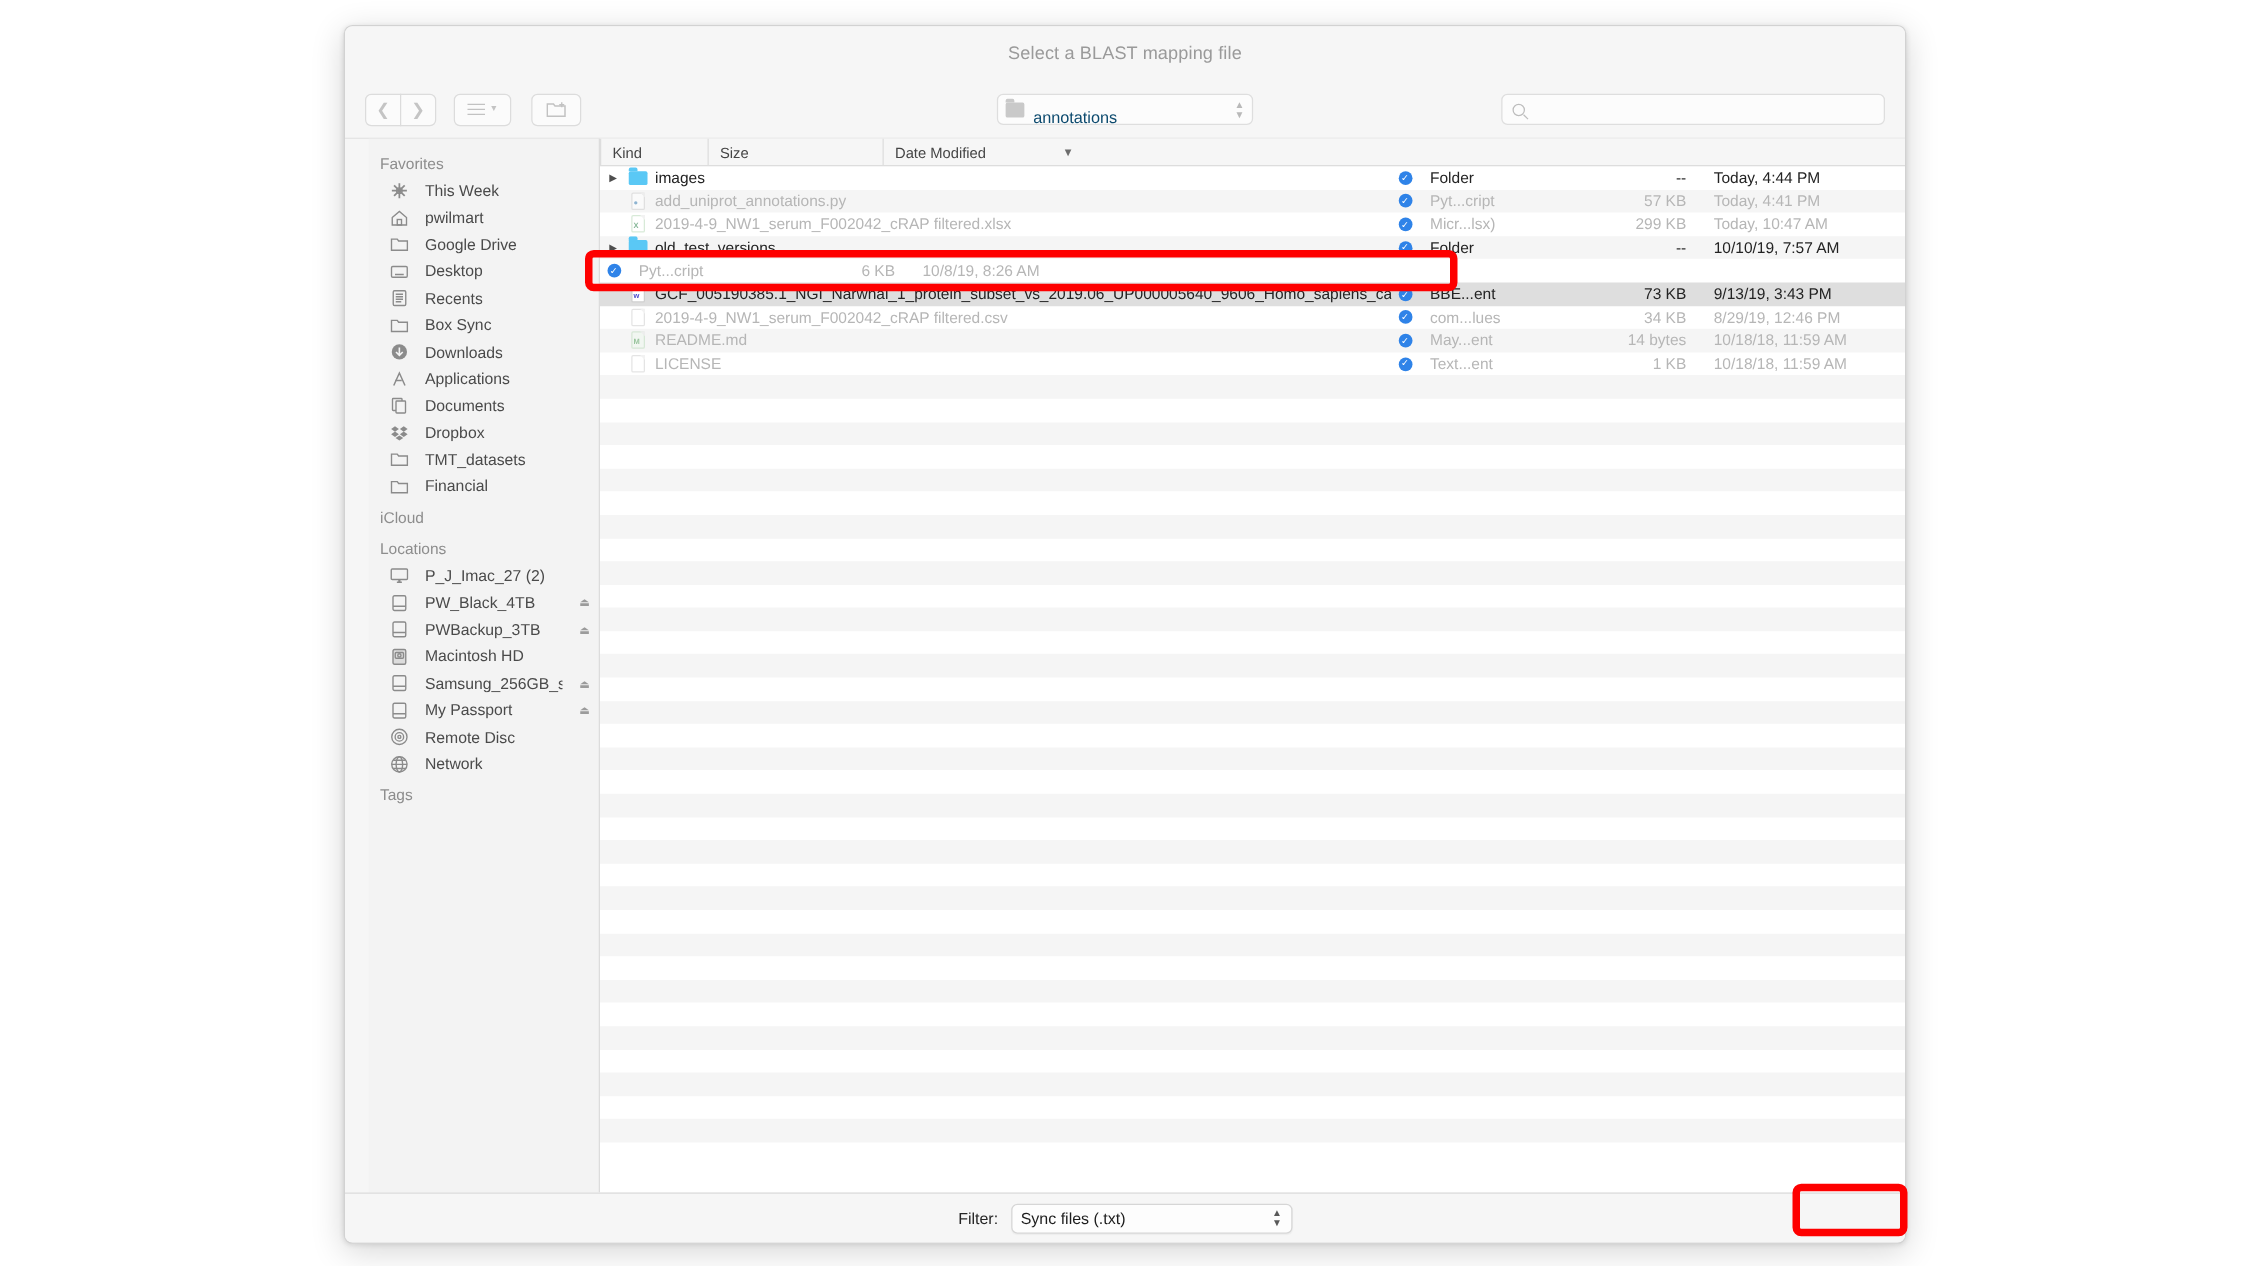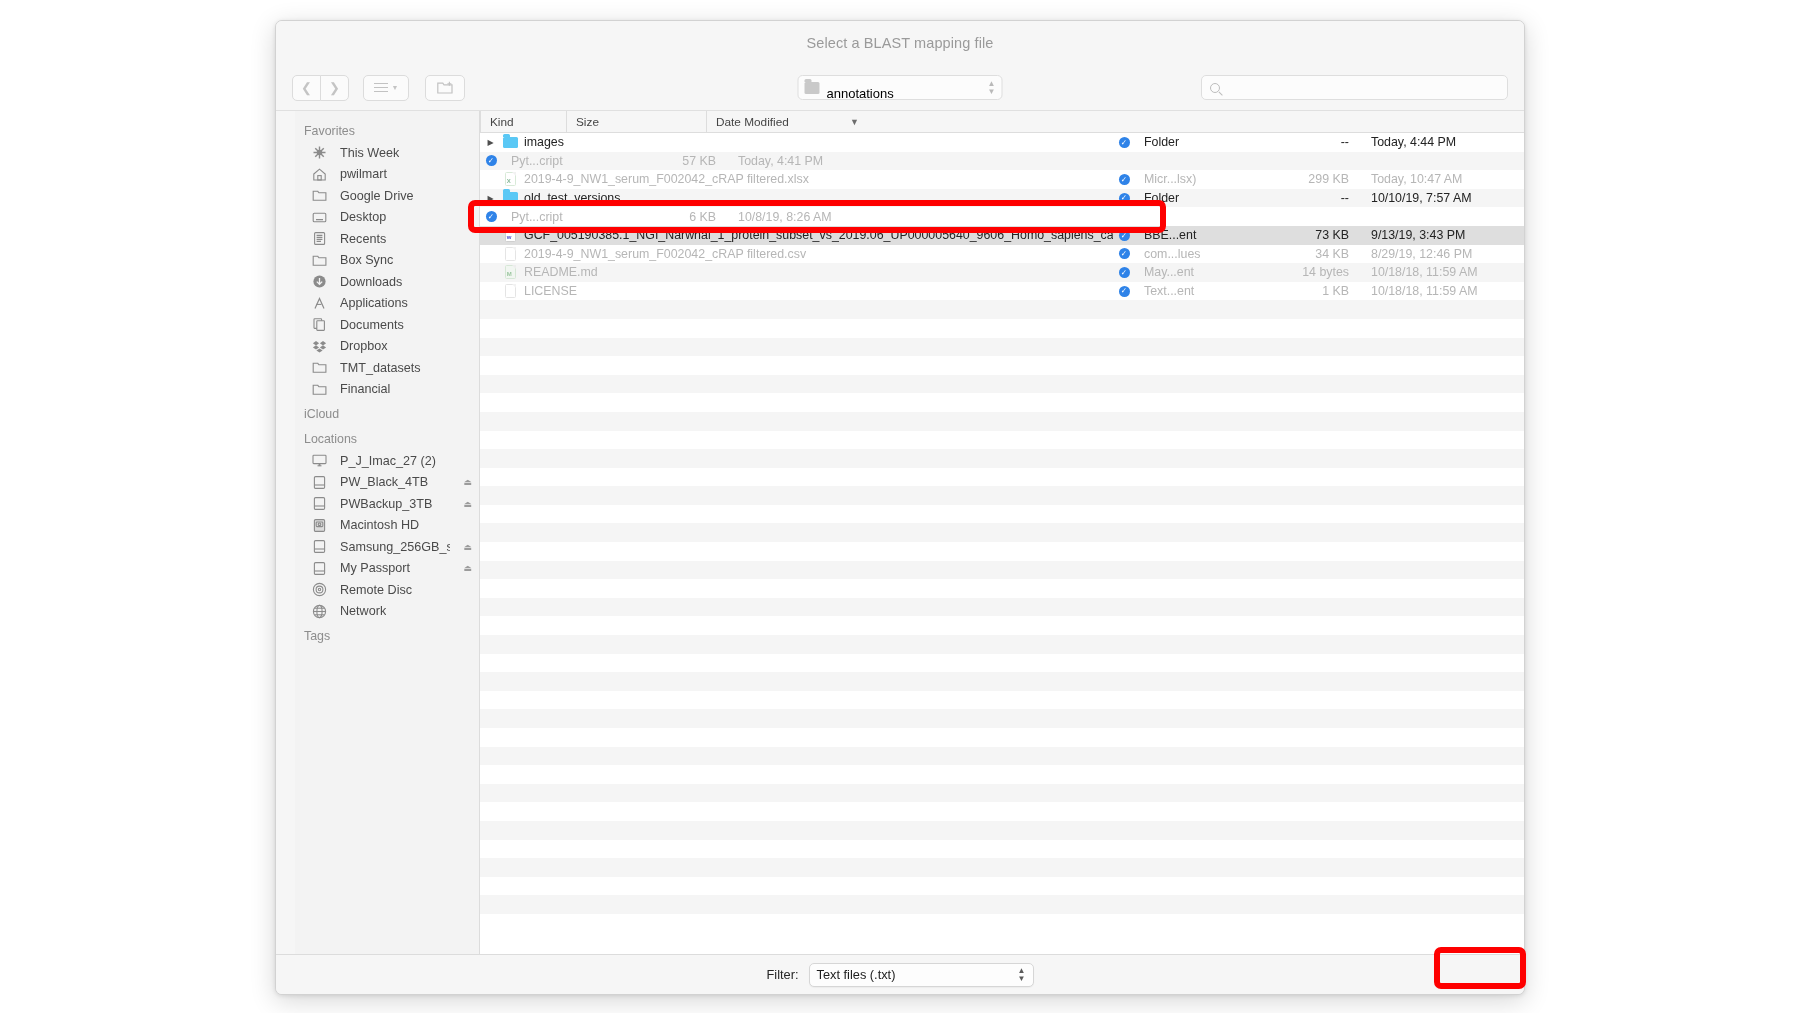--- a/index.html
+++ b/index.html
@@ -75,21 +75,21 @@
     gap: 7px;
   }
   .folder-ico {
     width: 15px; height: 12px; background: #c9c9c9; border-radius: 1.5px;
     position: relative; flex: 0 0 auto;
   }
   .folder-ico::before {
     content:""; position:absolute; left:0; top:-3px; width:7px; height:3px;
     background:#c9c9c9; border-radius:1.5px 1.5px 0 0;
   }
-  .path-label { font-size: 13px; color: #000000; flex: 1; margin-top: 12px; }
+  .path-label { font-size: 13px; color: #0c4a6e; flex: 1; margin-top: 12px; }
   .stepper { display: flex; flex-direction: column; align-items: center; gap: 1px; color:#b9b9b9; font-size: 8px; line-height: 7px; }
 
   .search-box {
     position: absolute; right: 16px;
     width: 307px; height: 25px;
     background: #fcfcfc;
     border: 1px solid #dedede;
     border-radius: 5px;
     display: flex; align-items: center; padding: 0 8px; gap: 6px;
   }
@@ -509,20 +509,29 @@
                 <span>images</span>
               </div>
               <div class="cell c-tick">
                 <span class="tick">✓</span>
               </div>
               <div class="cell c-kind nrm">Folder</div>
               <div class="cell c-size nrm">--</div>
               <div class="cell c-date nrm">Today, 4:44 PM</div>
             </div>
             <div class="row alt">
+              <div class="cell c-name dim">
+                <span class="disclosure"></span>
+                <span class="ficon">
+                  <span class="doc faded">
+                    <span class="tag" style="color:#3b7fb5">●</span>
+                  </span>
+                </span>
+                <span>add_uniprot_annotations.py</span>
+              </div>
               <div class="cell c-tick">
                 <span class="tick">✓</span>
               </div>
               <div class="cell c-kind dim">Pyt...cript</div>
               <div class="cell c-size dim">57 KB</div>
               <div class="cell c-date dim">Today, 4:41 PM</div>
             </div>
             <div class="row">
               <div class="cell c-name dim">
                 <span class="disclosure"></span>
@@ -660,21 +669,21 @@
             <div class="row alt"></div>
             <div class="row"></div>
             <div class="row alt"></div>
           </div>
       </div>
     </div>
 
     <div class="filterbar">
       <span class="filter-label">Filter:</span>
       <div class="filter-popup">
-        <span>Text files (.txt)</span>
+        <span>Sync files (.txt)</span>
         <span class="stepper">
             <span>▲</span>
             <span>▼</span>
           </span>
       </div>
     </div>
 
   </div>
 
   <div class="annot" id="annot-file"></div>

